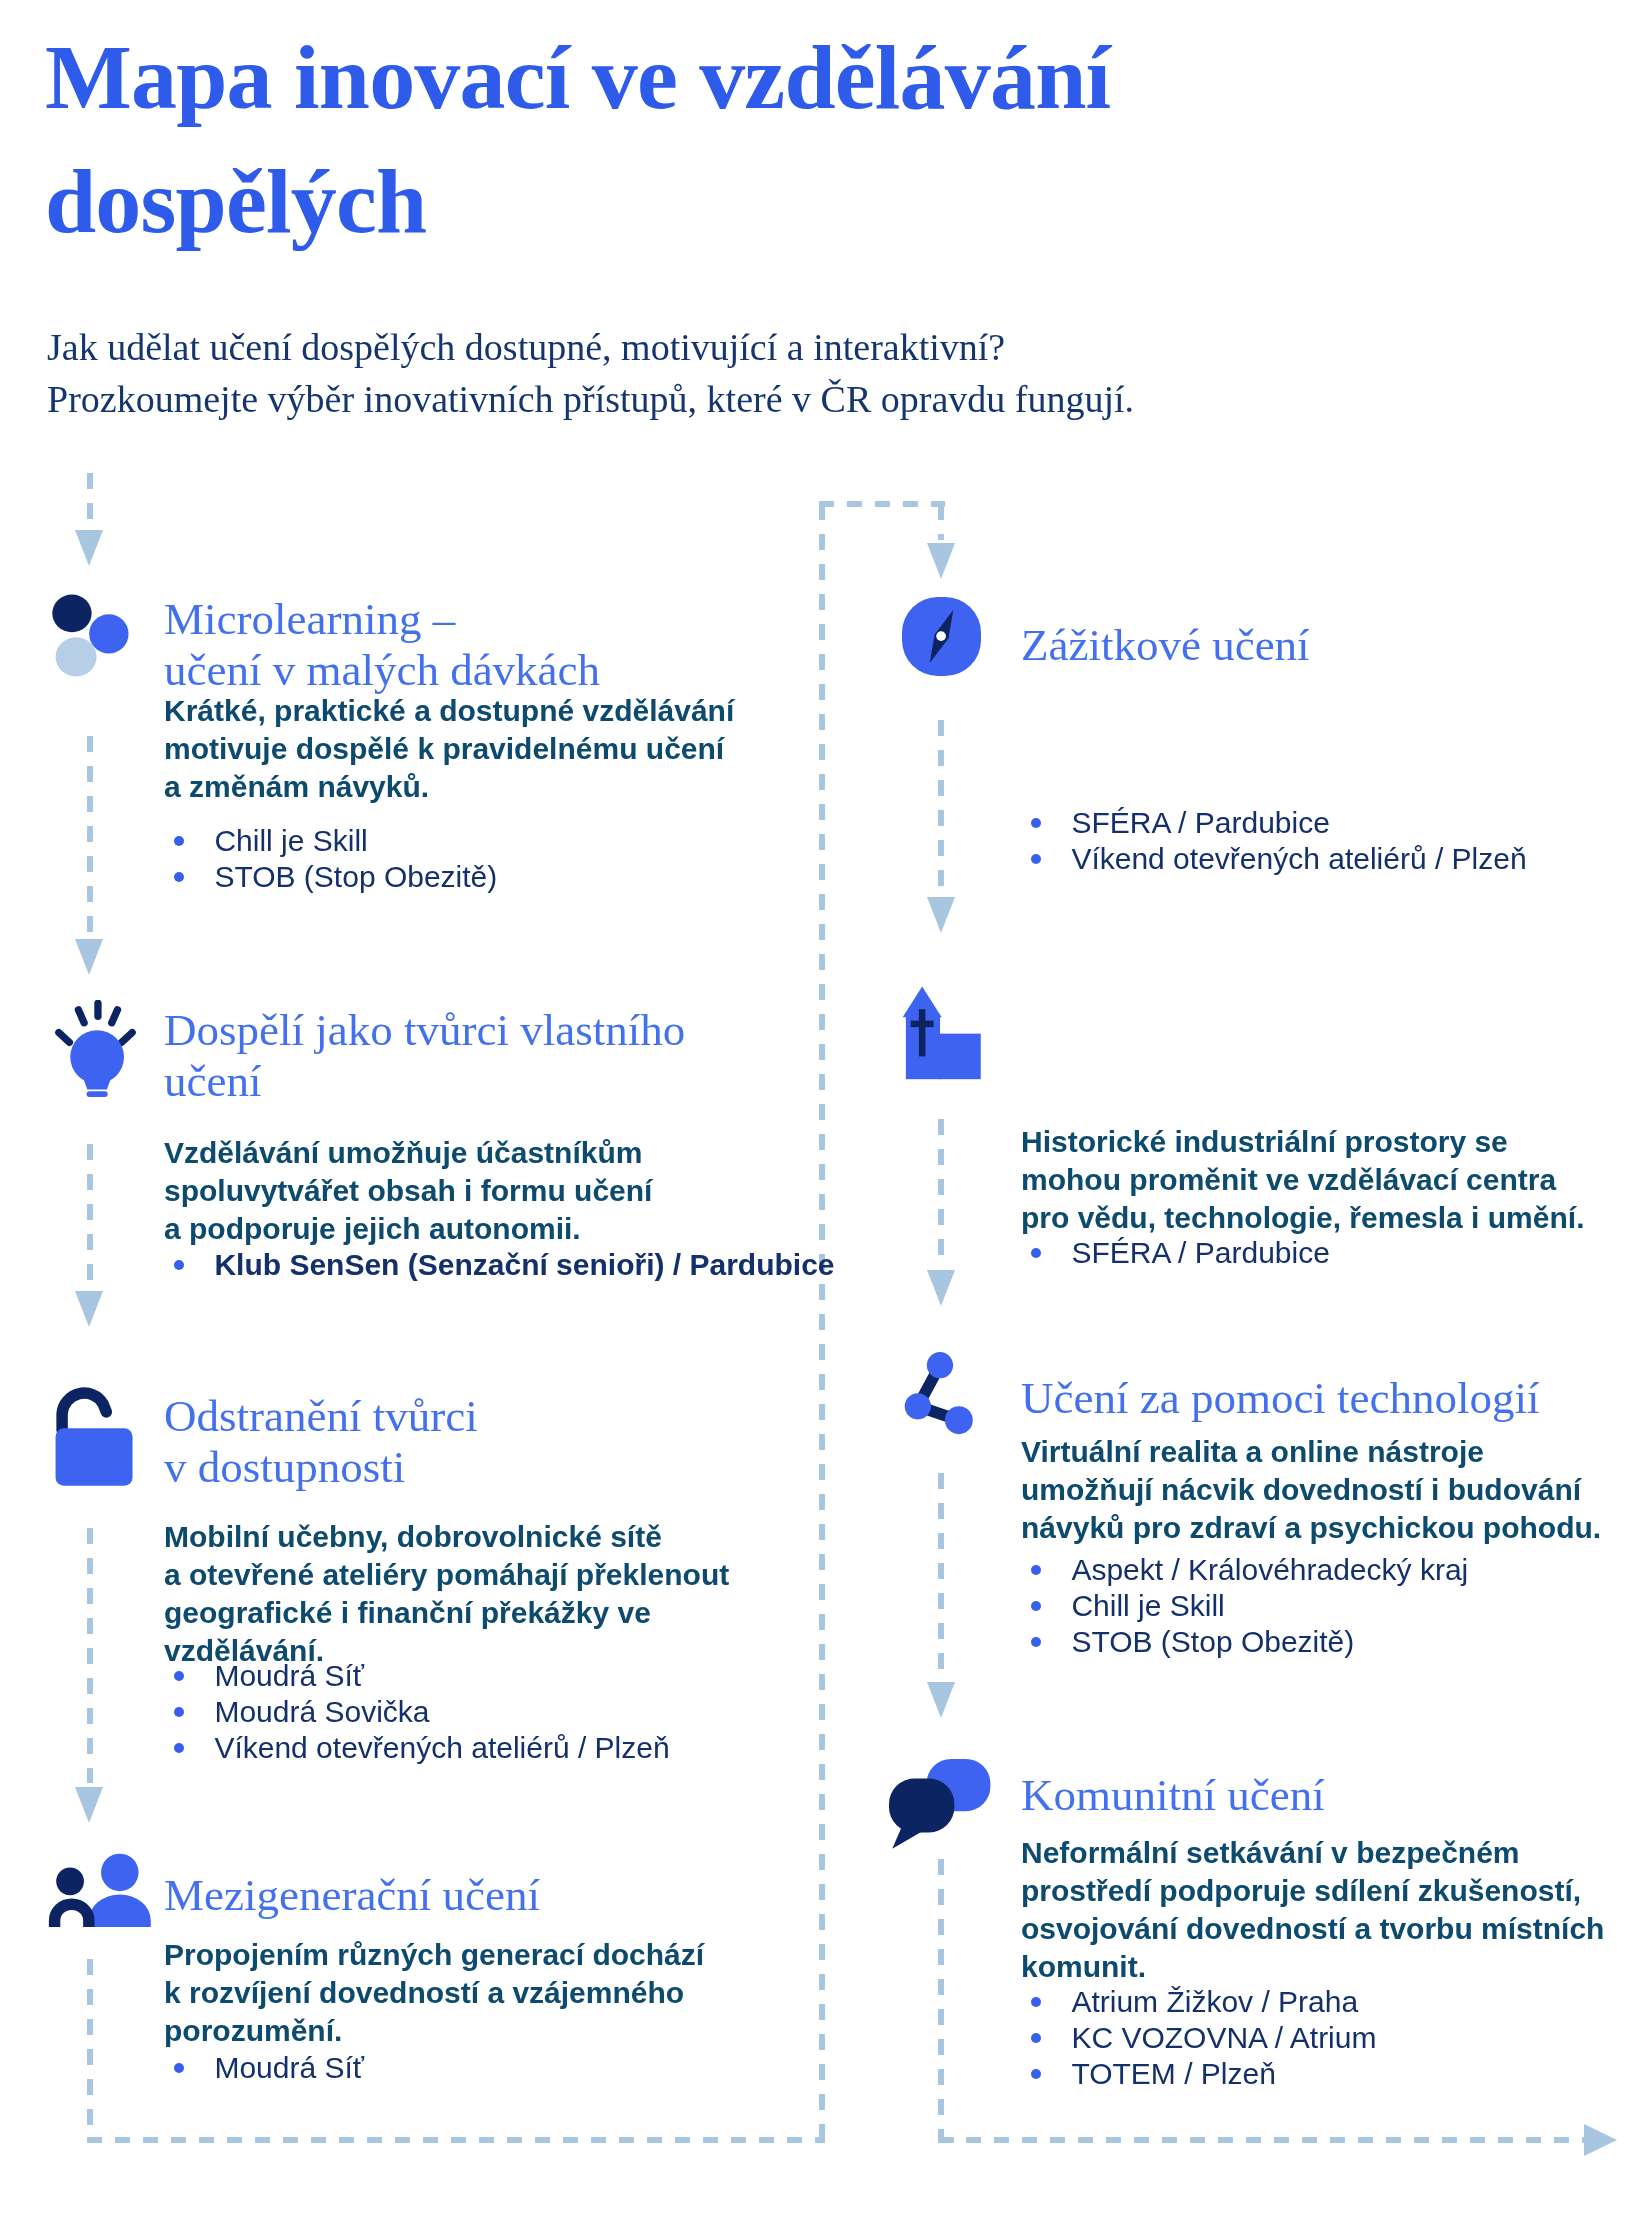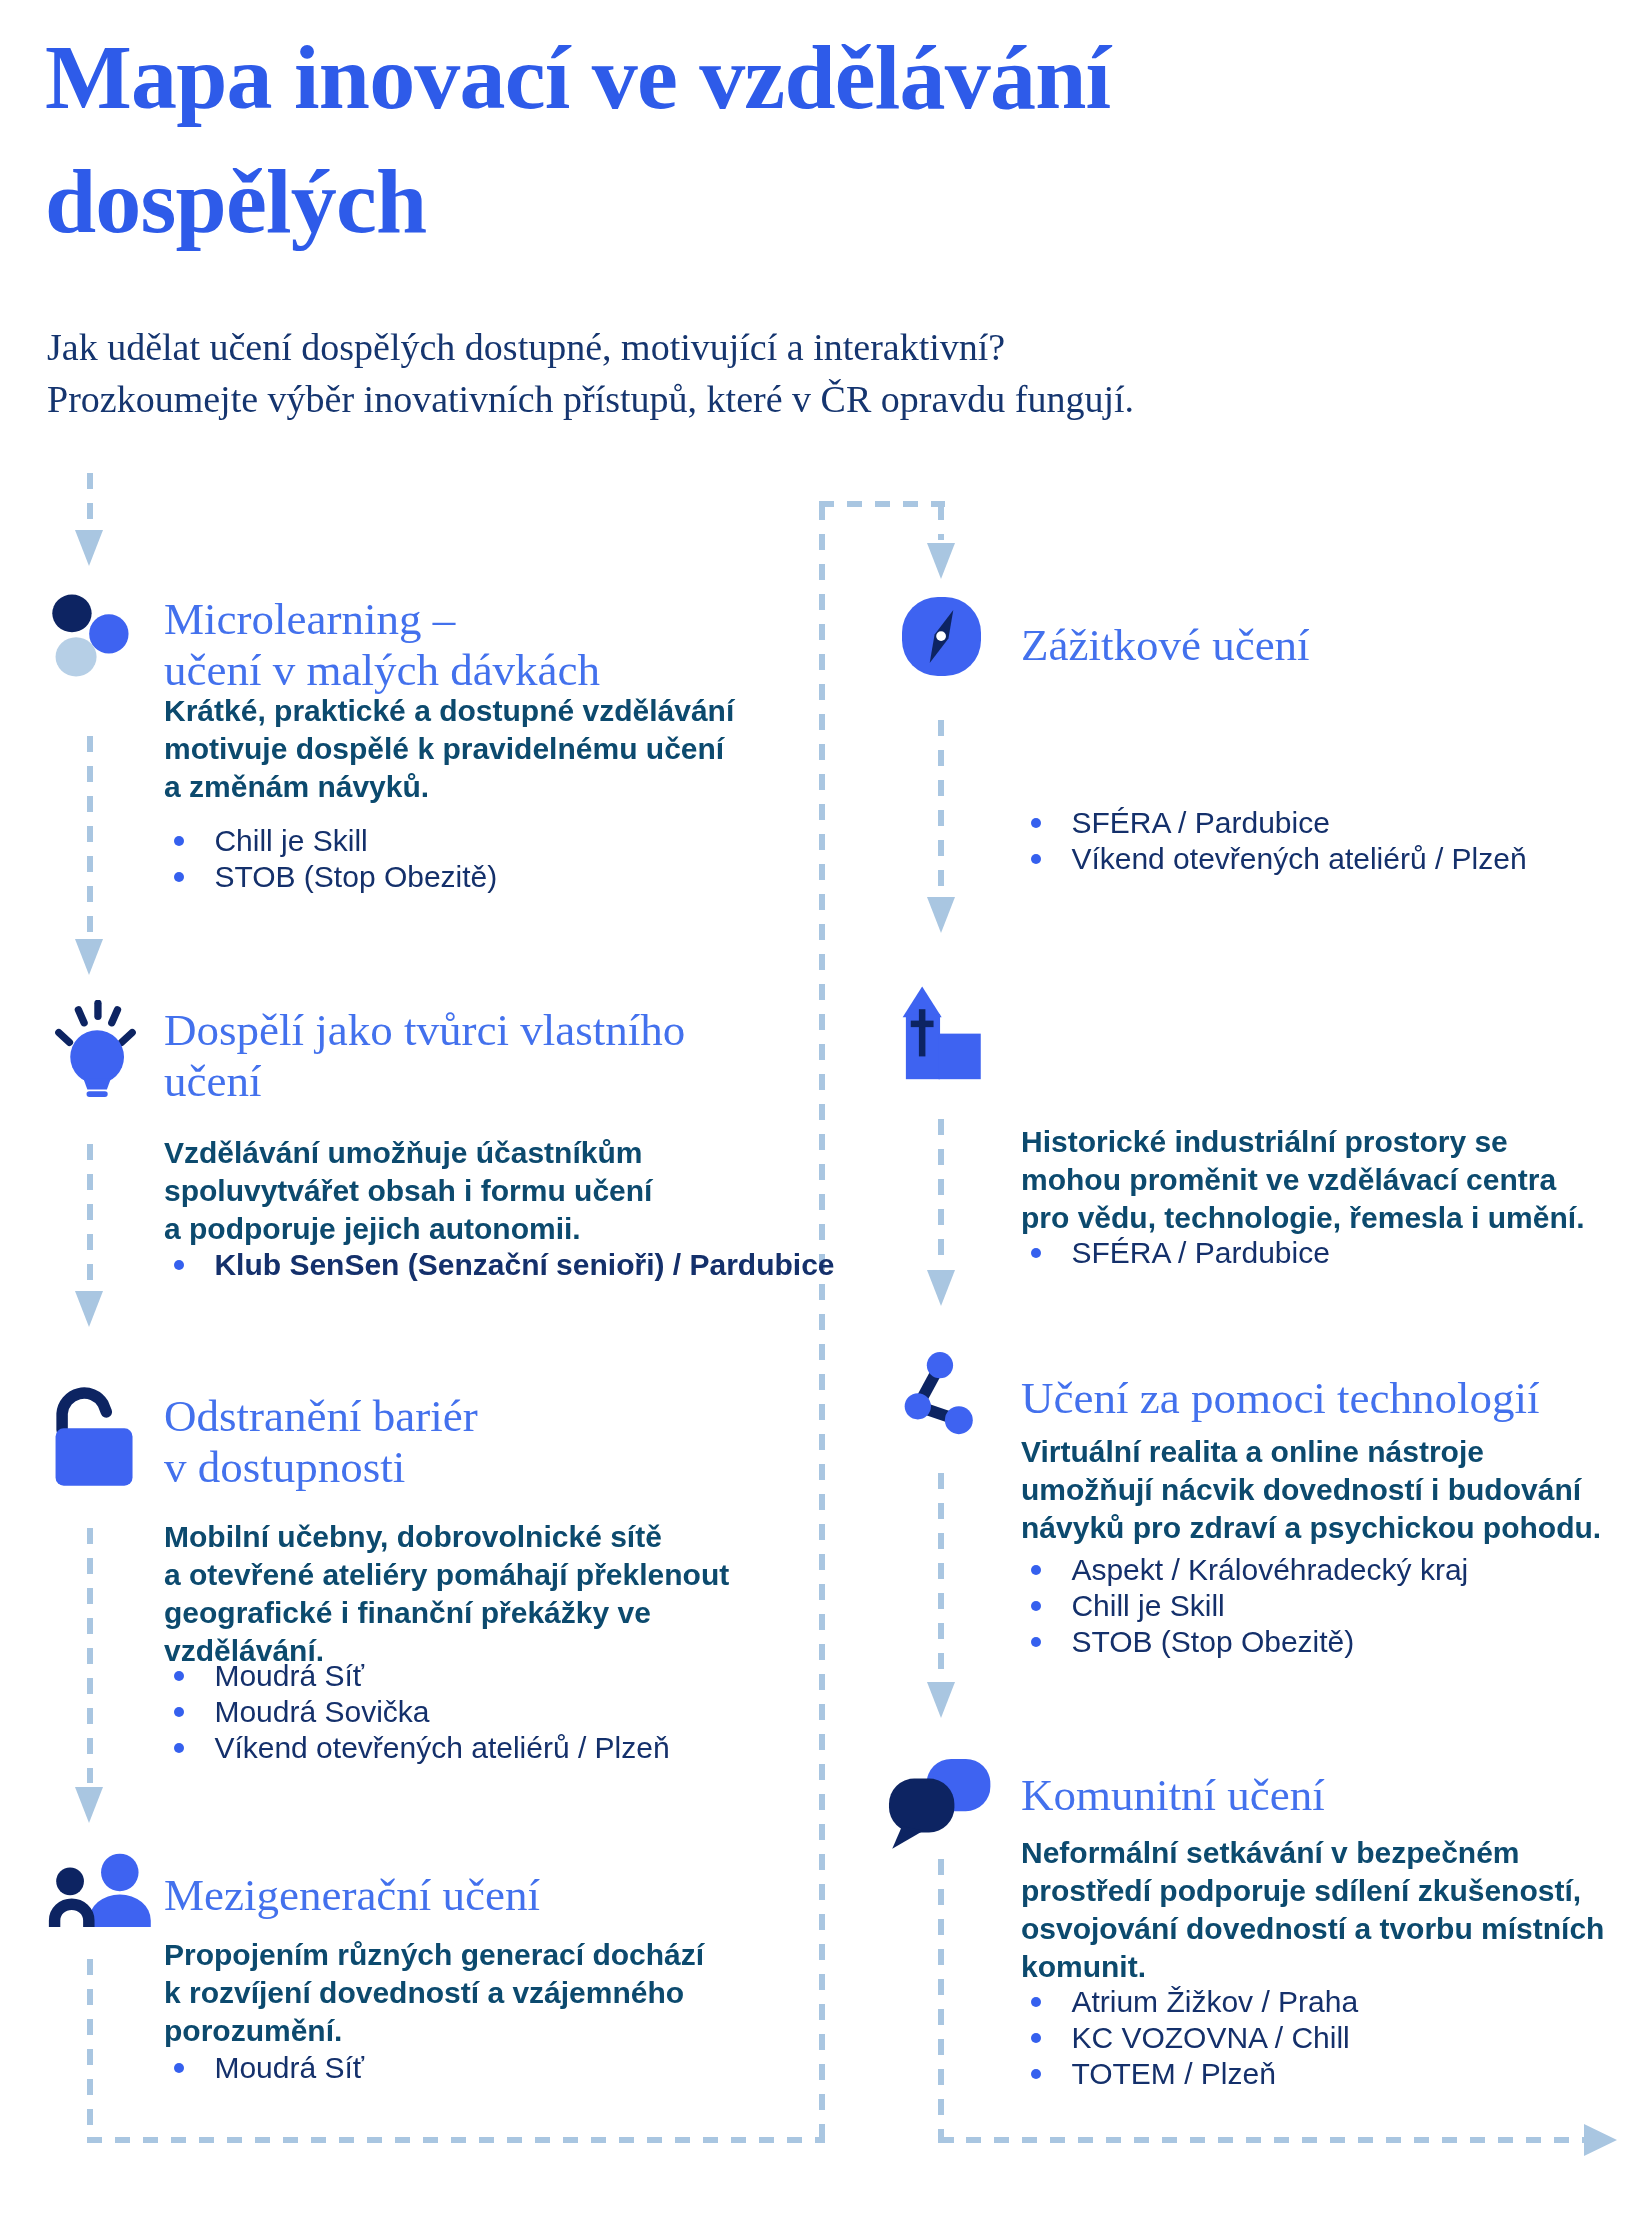--- a/index.html
+++ b/index.html
@@ -102,21 +102,21 @@
     <li>
         <span class="dot"></span>
         <span>Klub SenSen (Senzační senioři) / Pardubice</span>
       </li>
   </ul>
 
   <svg class="abs" style="left:49px;top:1384px;" width="95" height="105" viewBox="0 0 116 128">
     <path d="M 16 56 L 16 36 A 27 27 0 0 1 66 24 L 70 34" fill="none" stroke="#0d2462" stroke-width="14" stroke-linecap="round"></path>
     <rect x="8" y="54" width="94" height="70" rx="10" fill="#3e63f1"></rect>
   </svg>
-  <div class="abs sec-title" style="left:164px;top:1391px;">Odstranění bariér
+  <div class="abs sec-title" style="left:164px;top:1391px;">Odstranění tvůrci
 v dostupnosti</div>
   <div class="abs sec-desc" style="left:164px;top:1518px;">Mobilní učebny, dobrovolnické sítě
 a otevřené ateliéry pomáhají překlenout
 geografické i finanční překážky ve
 vzdělávání.</div>
   <ul class="abs blist" style="left:164px;top:1658px;">
     <li>
         <span class="dot"></span>
         <span>Moudrá Síť</span>
       </li>
@@ -218,21 +218,21 @@
 prostředí podporuje sdílení zkušeností,
 osvojování dovedností a tvorbu místních
 komunit.</div>
   <ul class="abs blist" style="left:1021px;top:1984px;">
     <li>
         <span class="dot"></span>
         <span>Atrium Žižkov / Praha</span>
       </li>
     <li>
         <span class="dot"></span>
-        <span>KC VOZOVNA / Chill</span>
+        <span>KC VOZOVNA / Atrium</span>
       </li>
     <li>
         <span class="dot"></span>
         <span>TOTEM / Plzeň</span>
       </li>
   </ul>
 
 </div>
 
 

